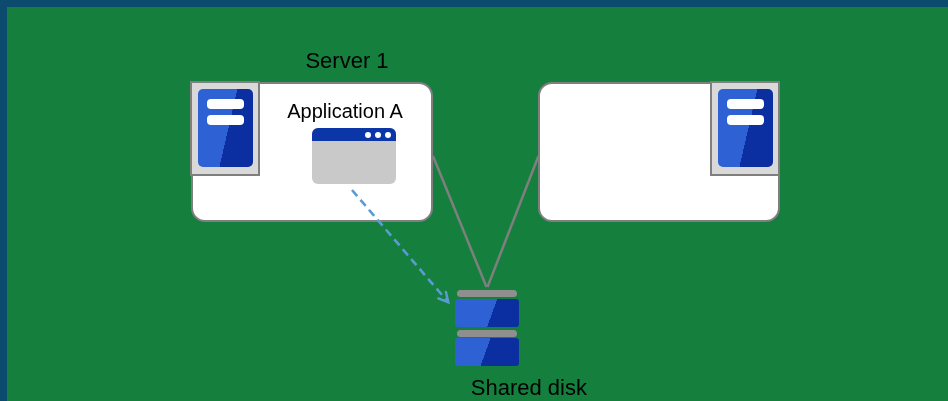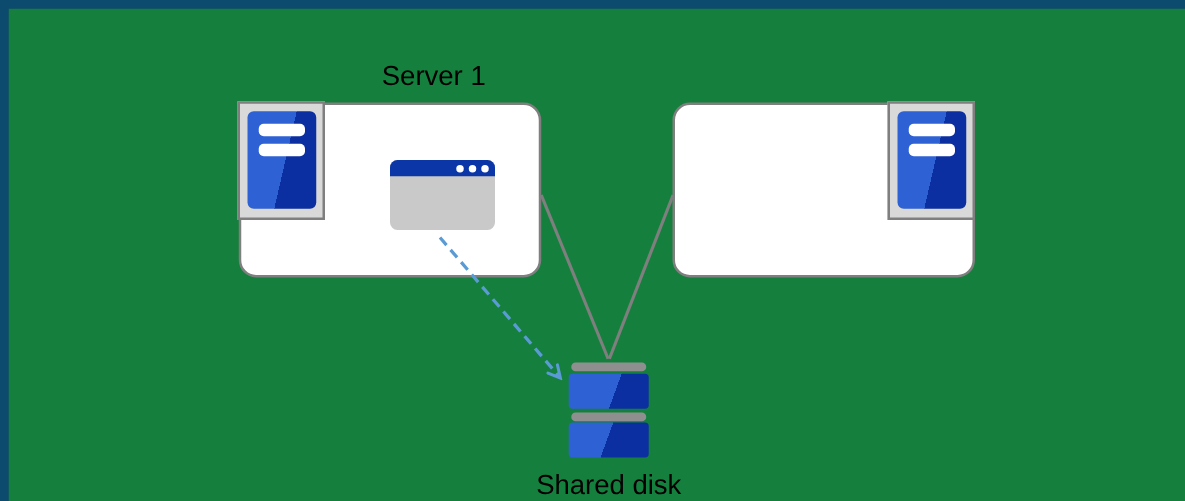--- a/index.html
+++ b/index.html
@@ -65,20 +65,21 @@
 
   <div class="server-box" style="left:184px;top:75px;"></div>
 
   <div class="icon-panel" style="left:182.5px;top:74px;">
     <div class="tower">
       <div class="tower-bar b1"></div>
       <div class="tower-bar b2"></div>
     </div>
   </div>
 
+  <div class="label app-label" style="left:238px;top:93px;">Application A</div>
 
   <div class="app-window">
     <div class="titlebar"></div>
     <div class="dot" style="left:52.5px;"></div>
     <div class="dot" style="left:62.5px;"></div>
     <div class="dot" style="left:72.5px;"></div>
   </div>
 
 
   <div class="server-box" style="left:531px;top:75px;"></div>
@@ -88,21 +89,21 @@
       <div class="tower-bar b1"></div>
       <div class="tower-bar b2"></div>
     </div>
   </div>
 
   <div class="disk-bar" style="top:283px;"></div>
   <div class="disk-plate p1"></div>
   <div class="disk-bar" style="top:322.5px;"></div>
   <div class="disk-plate p2"></div>
 
-  <div class="label disk-label" style="left:380px;top:368px;">Shared disk</div>
+  <div class="label disk-label" style="left:380px;top:368px;text-align:right;">Shared disk</div>
 
   <svg id="wires" viewBox="0 0 946 399">
     <defs>
       <marker id="openArrow" viewBox="0 0 14 14" refX="11" refY="7" markerWidth="14" markerHeight="14" markerUnits="userSpaceOnUse" orient="auto">
         <path d="M2,2 L11.5,7 L2,12" fill="none" stroke="#5b9bd5" stroke-width="2.4" stroke-linecap="round"></path>
       </marker>
     </defs>
     <line x1="426" y1="149" x2="479.5" y2="280" stroke="#7f7f7f" stroke-width="2.5"></line>
     <line x1="531.5" y1="149" x2="480.5" y2="280" stroke="#7f7f7f" stroke-width="2.5"></line>
     <line x1="345" y1="183" x2="441" y2="295" stroke="#5b9bd5" stroke-width="2.6" stroke-dasharray="8 5" marker-end="url(#openArrow)"></line>

